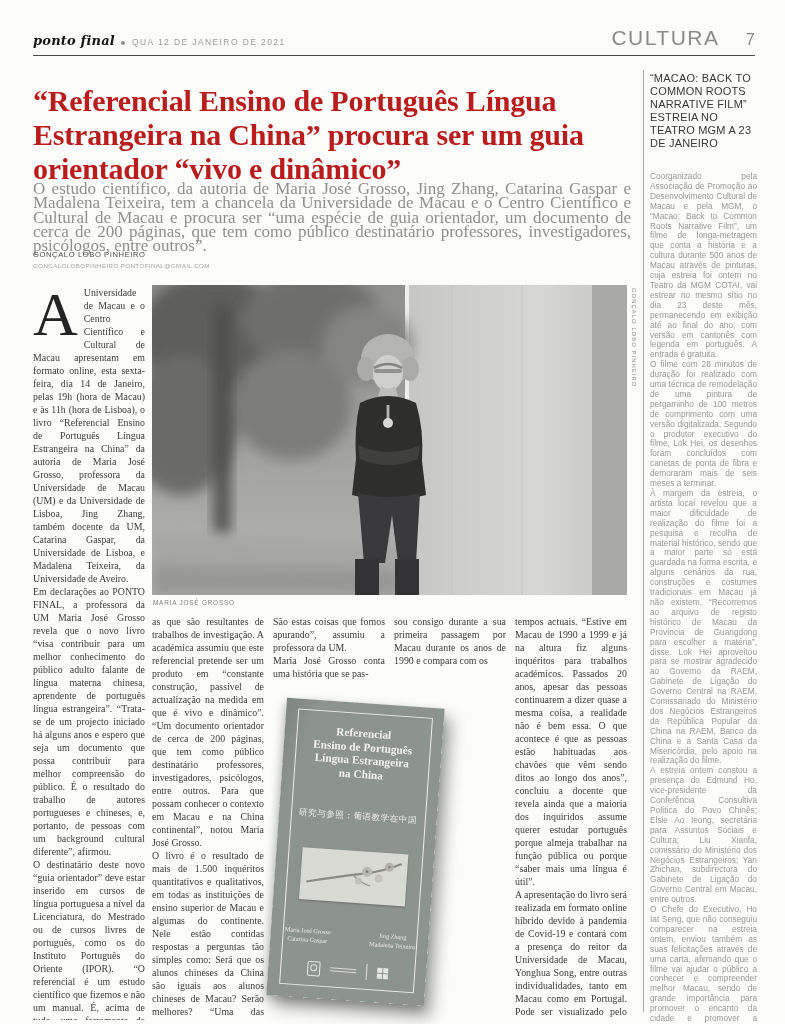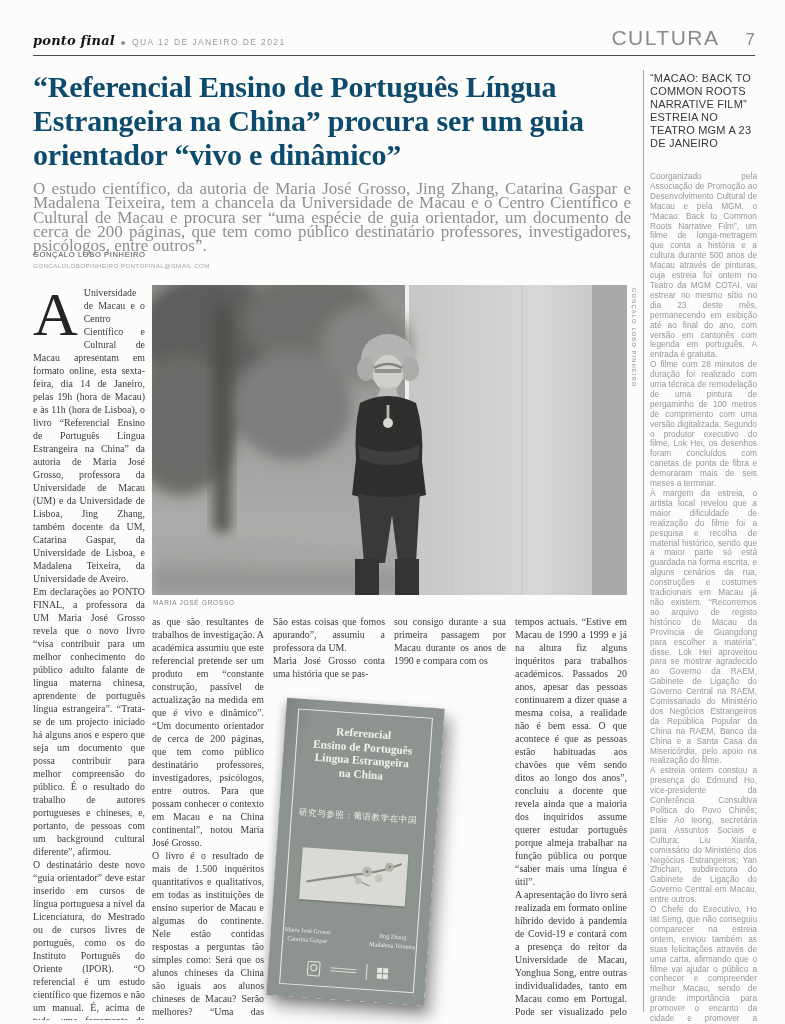--- a/index.html
+++ b/index.html
@@ -9,22 +9,22 @@
   .hdr{position:absolute;left:33px;right:30px;top:26px;height:22px;display:flex;align-items:baseline;}
   .masthead{font-family:"DejaVu Serif",serif;font-style:italic;font-weight:bold;font-size:13px;color:#141414;letter-spacing:.2px;}
   .logo-dot{display:inline-block;width:4px;height:4px;border-radius:50%;background:#8f8f8f;margin:0 7px 1px 6px;}
   .issue-date{font-family:"Liberation Sans",sans-serif;font-size:8.5px;color:#9a9a9a;letter-spacing:1.4px;}
   .hdr-right{margin-left:auto;display:flex;align-items:baseline;gap:26px;
              font-family:"Liberation Sans",sans-serif;color:#8a8a8a;}
   .section-label{font-size:21px;letter-spacing:1.5px;}
   .page-number{font-size:17px;}
   .header-rule{position:absolute;left:33px;right:30px;top:55px;height:0;border-top:1.3px solid #4c4c4c;}
   
-  .headline{position:absolute;left:33px;top:70px;width:598px;
-            font-size:30px;line-height:34px;font-weight:600;color:#0c4a6e;letter-spacing:-.2px;}
+  .headline{position:absolute;left:33px;top:84px;width:598px;
+            font-size:30px;line-height:34px;font-weight:600;color:#b91c1c;letter-spacing:-.2px;}
   .lede{position:absolute;left:33px;top:182px;width:598px;font-size:17px;line-height:14.3px;
         color:#8f8f8f;text-align:justify;}
   .byline{position:absolute;left:33px;top:250px;font-family:"Liberation Sans",sans-serif;
           font-size:7.6px;color:#4a4a4a;letter-spacing:.6px;}
   .byline-email{position:absolute;left:33px;top:262px;font-family:"Liberation Sans",sans-serif;
           font-size:6.2px;color:#a2a2a2;letter-spacing:.4px;}
   
   .column-divider{position:absolute;left:643px;top:70px;height:942px;width:0;border-left:1px solid #a8a8a8;}
   
   .bodycol{position:absolute;width:112px;font-size:9.9px;line-height:13px;text-align:justify;

